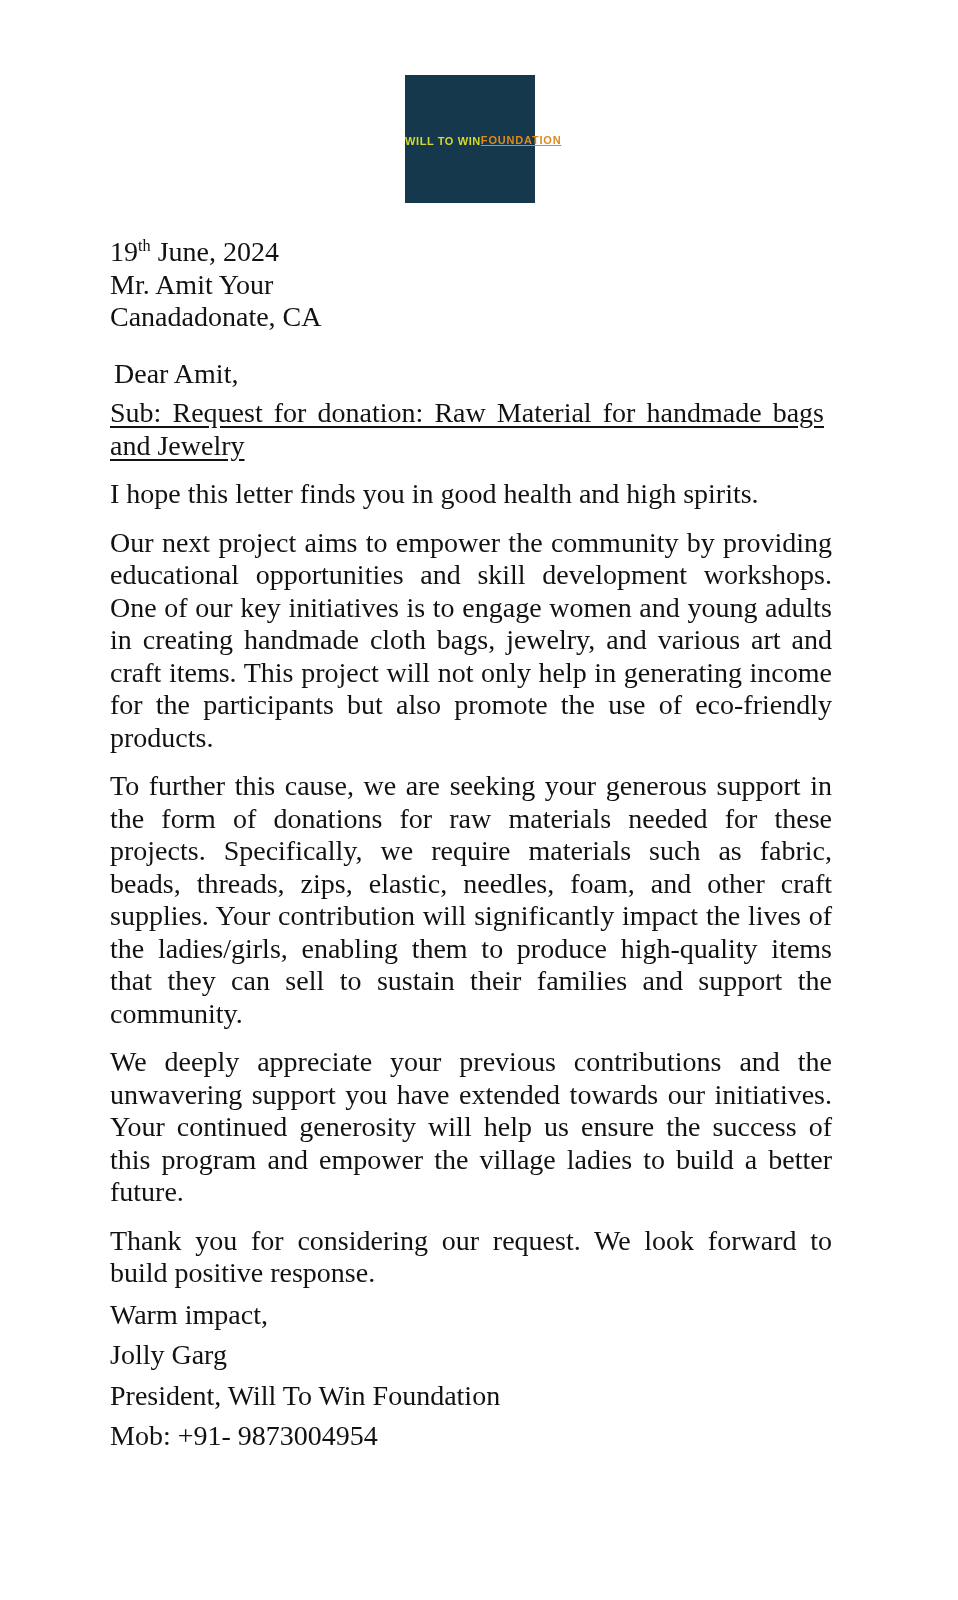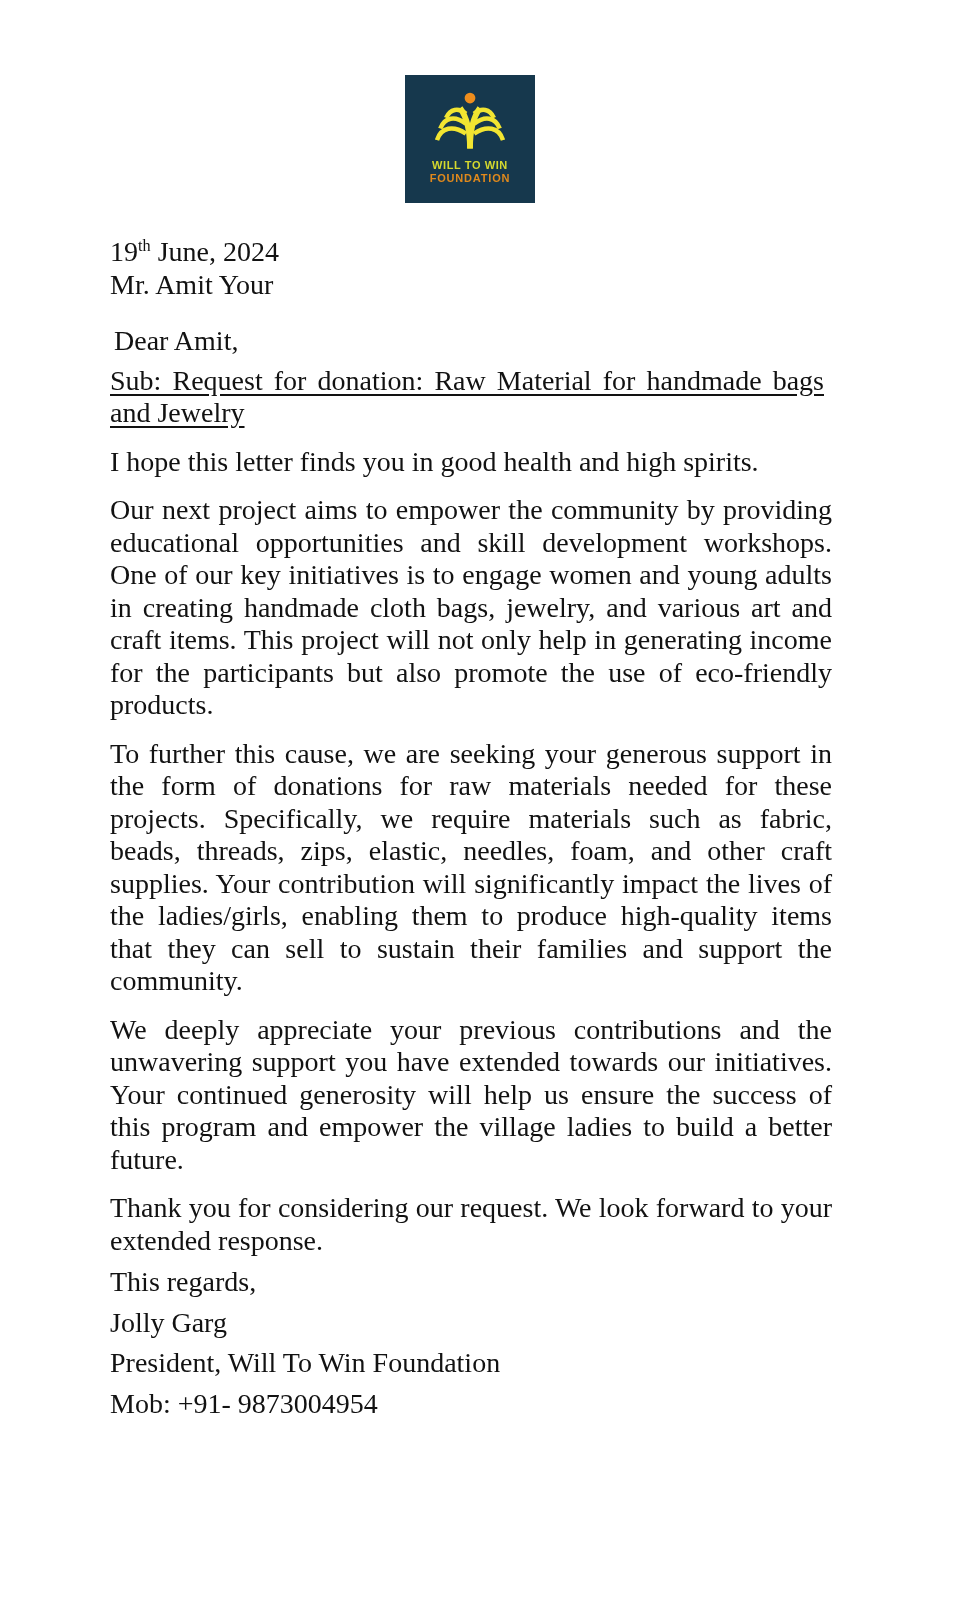--- a/index.html
+++ b/index.html
@@ -22,21 +22,21 @@
   }
   
   .logo-box {
     position: absolute;
     left: 405px;
     top: 75px;
     width: 130px;
     height: 128px;
     background: #16384d;
     display: flex;
-    flex-direction: column;
+    flex-direction: row;
     align-items: center;
     justify-content: flex-start;
   }
   .logo-emblem {
     margin-top: 14px;
     width: 86px;
     height: 66px;
   }
   .logo-name {
     font-family: "Liberation Sans", sans-serif;
@@ -48,20 +48,21 @@
     white-space: nowrap;
   }
   .logo-subtitle {
     font-family: "Liberation Sans", sans-serif;
     font-weight: bold;
     font-size: 11px;
     letter-spacing: 0.8px;
     color: #e0891c;
     margin-top: 1px;
     white-space: nowrap;
+    text-decoration: underline;
   }
   
   .letter {
     position: absolute;
     top: 236px;
     left: 110px;
     width: 722px;
     font-size: 28px;
     line-height: 32.5px;
     text-align: justify;
@@ -115,30 +116,31 @@
     </svg>
     <div class="logo-name">WILL TO WIN</div>
     <div class="logo-subtitle">FOUNDATION</div>
   </div>
 
   <div class="letter">
 
     <p class="date-line"><span>19</span><sup>th</sup><span> June, 2024</span></p>
 
     <p class="addr-line">Mr. Amit Your</p>
+    <p class="addr-line">Canadadonate, CA</p>
 
     <p class="salutation">Dear Amit,</p>
 
     <p class="subject">Sub: Request for donation: Raw Material for handmade bags and Jewelry</p>
 
     <p class="para">I hope this letter finds you in good health and high spirits.</p>
     <p class="para">Our next project aims to empower the community by providing educational opportunities and skill development workshops. One of our key initiatives is to engage women and young adults in creating handmade cloth bags, jewelry, and various art and craft items. This project will not only help in generating income for the participants but also promote the use of eco-friendly products.</p>
     <p class="para">To further this cause, we are seeking your generous support in the form of donations for raw materials needed for these projects. Specifically, we require materials such as fabric, beads, threads, zips, elastic, needles, foam, and other craft supplies. Your contribution will significantly impact the lives of the ladies/girls, enabling them to produce high-quality items that they can sell to sustain their families and support the community.</p>
     <p class="para">We deeply appreciate your previous contributions and the unwavering support you have extended towards our initiatives. Your continued generosity will help us ensure the success of this program and empower the village ladies to build a better future.</p>
-    <p class="para">Thank you for considering our request. We look forward to your extended response.</p>
+    <p class="para">Thank you for considering our request. We look forward to build positive response.</p>
 
-    <p class="closing-line">This regards,</p>
+    <p class="closing-line">Warm impact,</p>
     <p class="closing-line">Jolly Garg</p>
     <p class="closing-line">President, Will To Win Foundation</p>
     <p class="closing-line">Mob: +91- 9873004954</p>
 
   </div>
 </div>
 
 </body></html>

